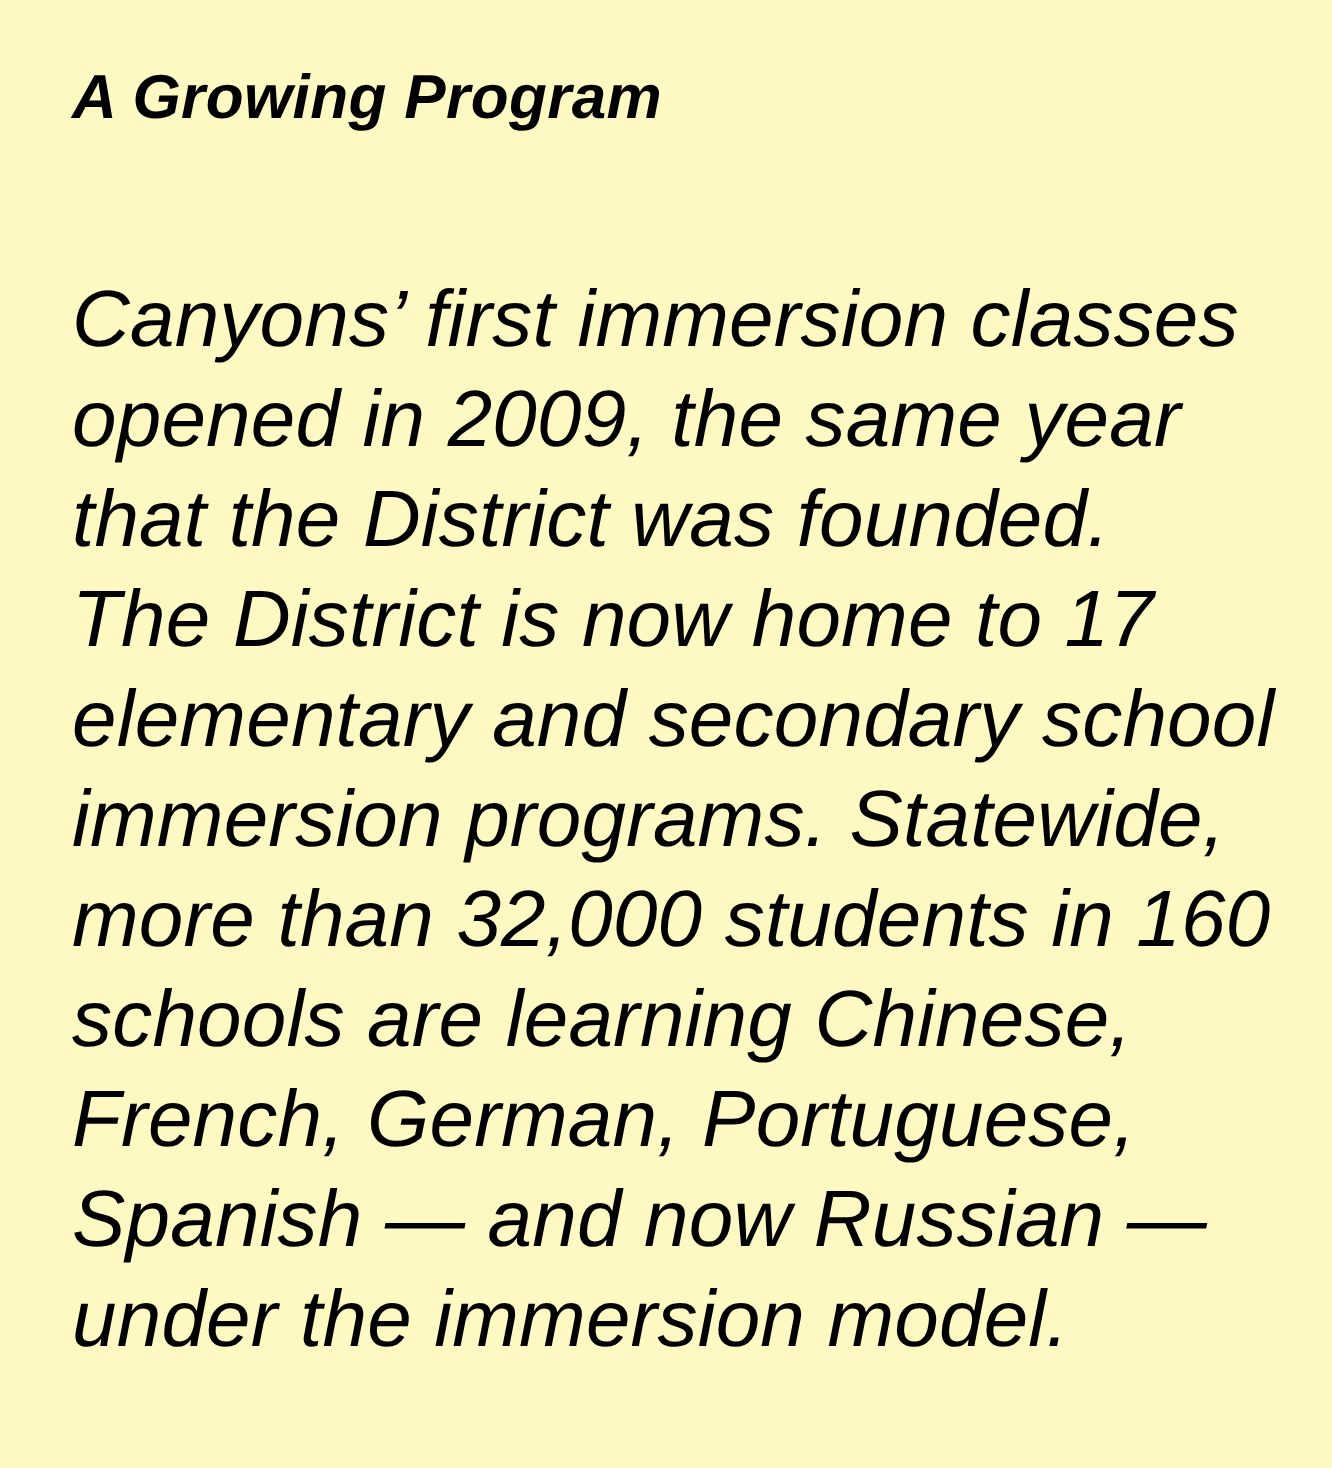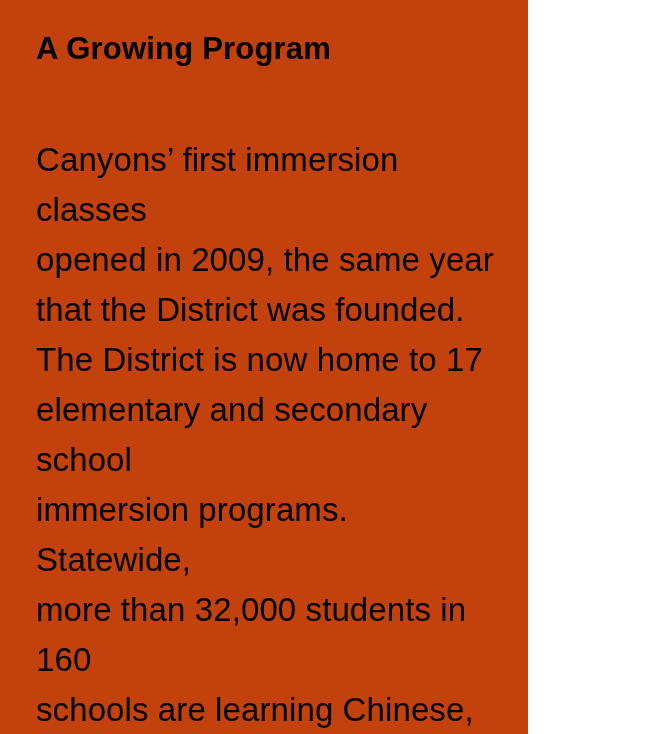--- a/index.html
+++ b/index.html
@@ -8,36 +8,37 @@
   }
   body {
     width: 666px;
     height: 734px;
     background: #ffffff;
     font-family: "Liberation Sans", sans-serif;
     overflow: hidden;
   }
   .page {
     box-sizing: border-box;
-    width: 528px;
+    width: 666px;
     height: 734px;
     padding: 30px 20px 0 36px;
-    background: #c2410c;
+    background: #fef9c3;
+    font-style: italic;
   }
   .heading {
     font-size: 31px;
     font-weight: 700;
     color: #000000;
     letter-spacing: 0.2px;
     margin: 0 0 0 0;
     line-height: 1.25;
   }
   .paragraph {
     margin-top: 66px;
-    font-size: 33px;
+    font-size: 40px;
     font-weight: 400;
     color: #000000;
     line-height: 50px;
     white-space: pre-line;
     letter-spacing: 0.1px;
   }
 </style>
 </head>
 <body>
 

